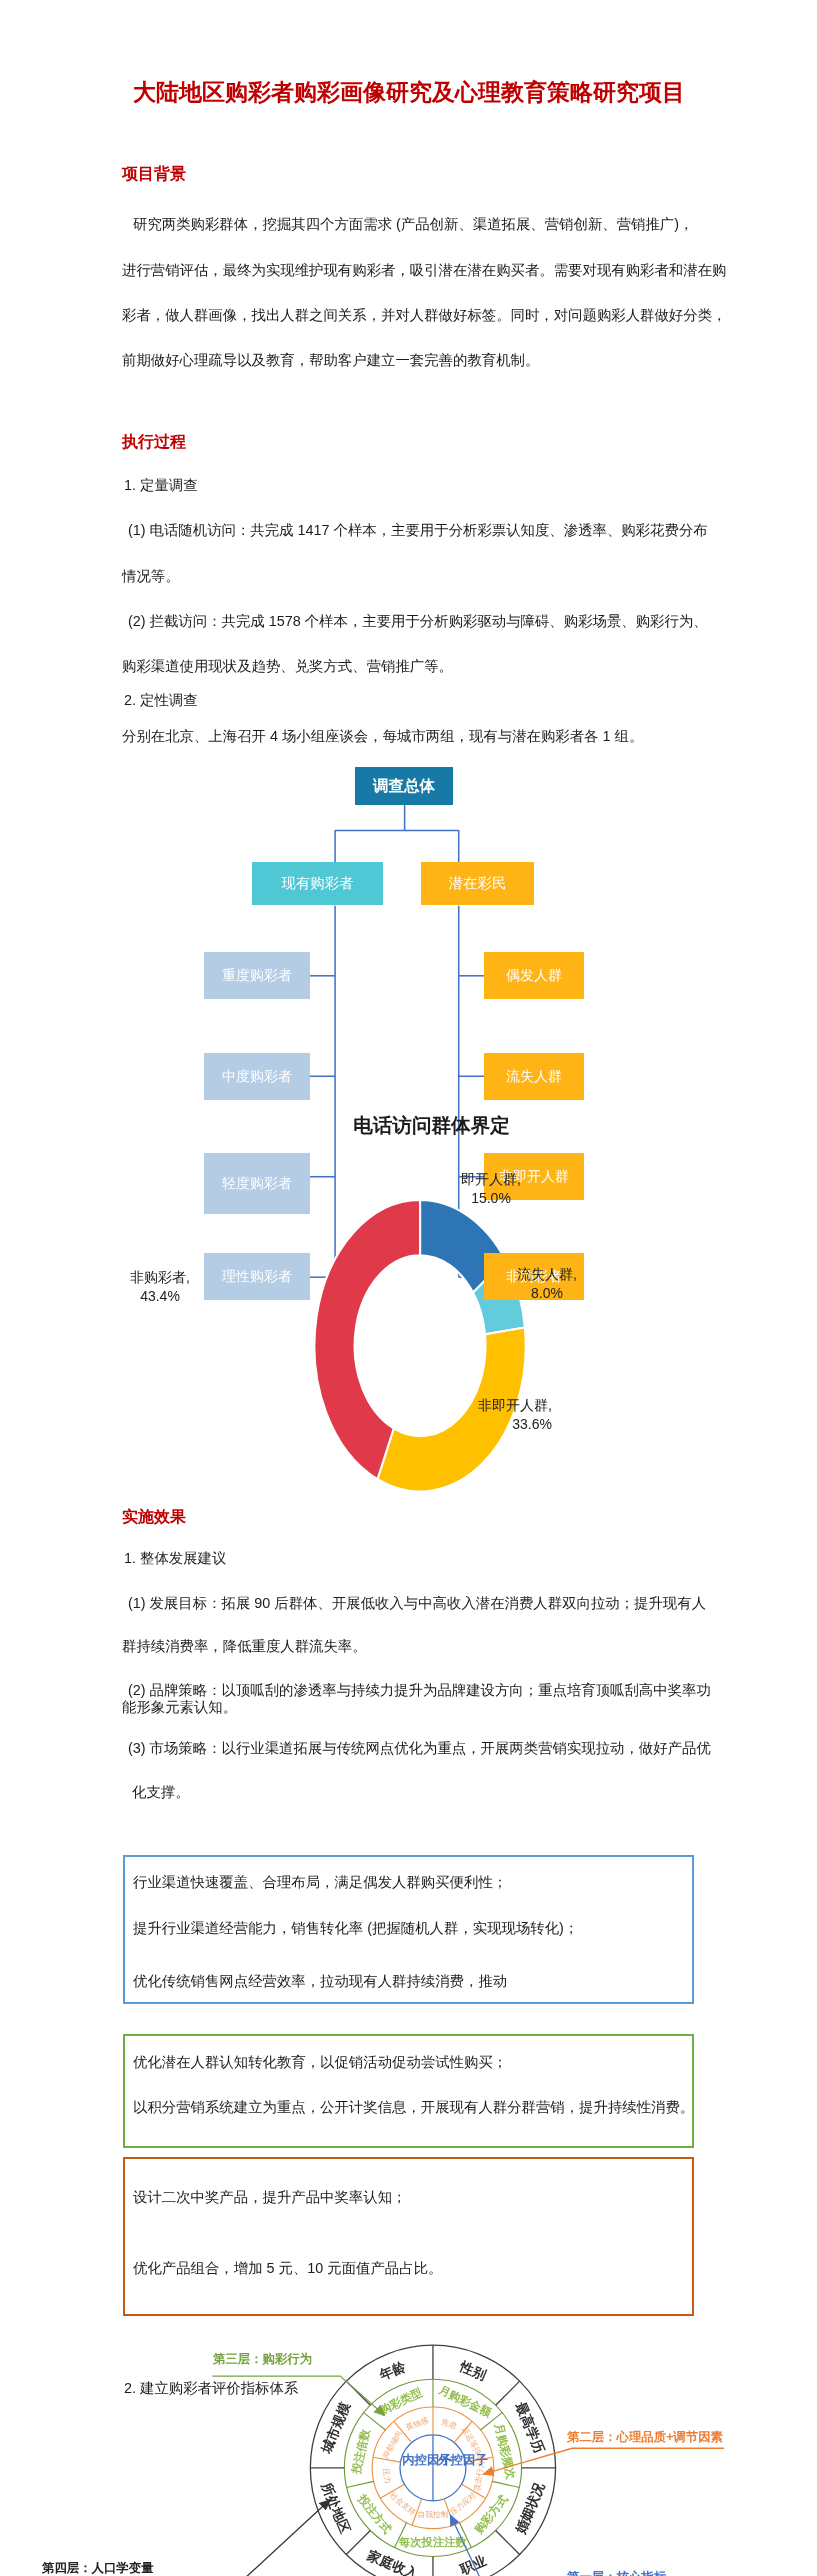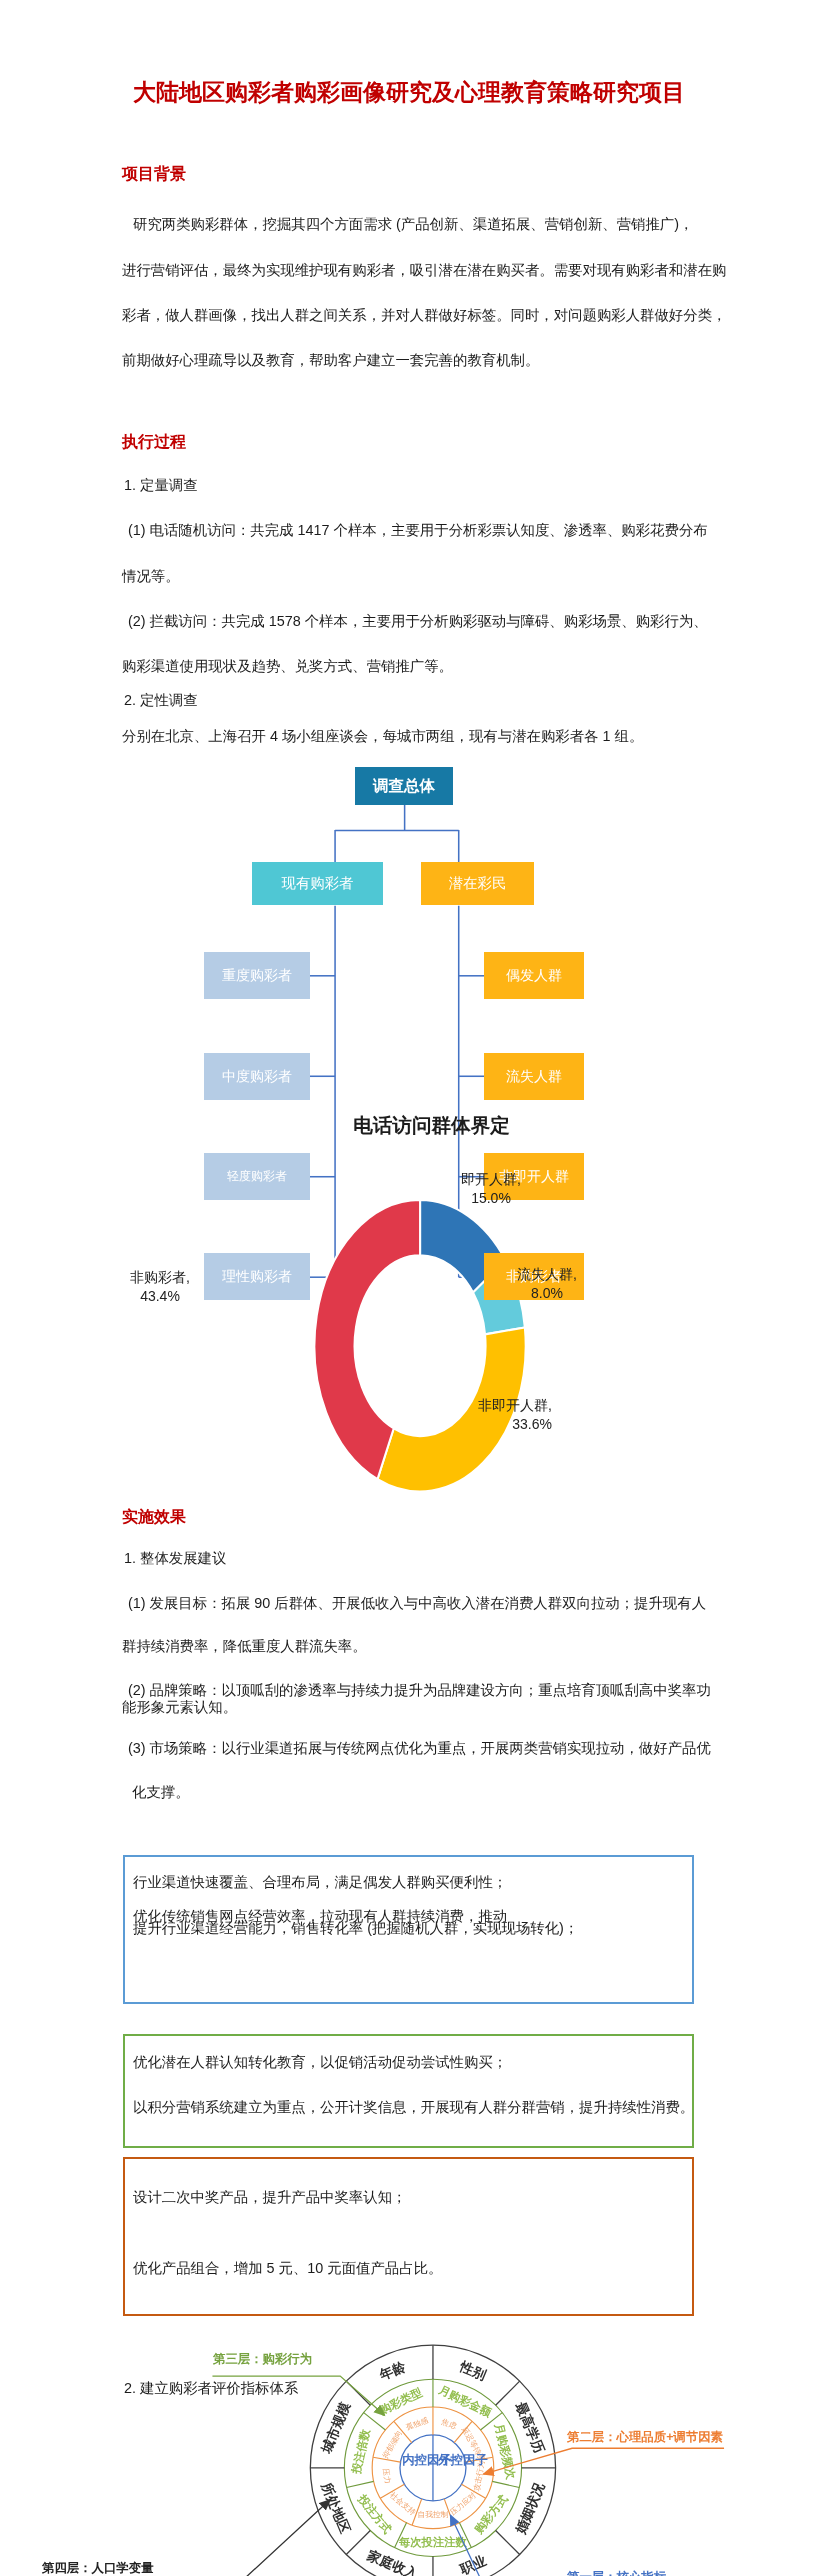--- a/index.html
+++ b/index.html
@@ -144,42 +144,42 @@
   <div class="line" style="left:128px;top:613px;">(2) 拦截访问：共完成 1578 个样本，主要用于分析购彩驱动与障碍、购彩场景、购彩行为、</div>
   <div class="line" style="left:122px;top:658px;">购彩渠道使用现状及趋势、兑奖方式、营销推广等。</div>
   <div class="line" style="left:124px;top:692px;">2. 定性调查</div>
   <div class="line" style="left:122px;top:728px;">分别在北京、上海召开 4 场小组座谈会，每城市两组，现有与潜在购彩者各 1 组。</div>
 
   <div class="obox" style="left:355px;top:767px;width:98px;height:38px;background:#1779A5;font-size:15.5px;font-weight:bold;">调查总体</div>
   <div class="obox" style="left:252px;top:862px;width:131px;height:43px;background:#4FC7D4;font-size:14.4px;">现有购彩者</div>
   <div class="obox" style="left:421px;top:862px;width:113px;height:43px;background:#FEB415;font-size:14.4px;">潜在彩民</div>
   <div class="obox" style="left:204px;top:952px;width:106px;height:47px;background:#B5CCE5;font-size:14px;">重度购彩者</div>
   <div class="obox" style="left:204px;top:1053px;width:106px;height:47px;background:#B5CCE5;font-size:14px;">中度购彩者</div>
-  <div class="obox" style="left:204px;top:1153px;width:106px;height:47px;background:#B5CCE5;font-size:12px;">轻度购彩者</div>
+  <div class="obox" style="left:204px;top:1153px;width:106px;height:61px;background:#B5CCE5;font-size:14px;">轻度购彩者</div>
   <div class="obox" style="left:204px;top:1253px;width:106px;height:47px;background:#B5CCE5;font-size:14px;">理性购彩者</div>
   <div class="obox" style="left:484px;top:952px;width:100px;height:47px;background:#FEB415;font-size:14px;">偶发人群</div>
   <div class="obox" style="left:484px;top:1053px;width:100px;height:47px;background:#FEB415;font-size:14px;">流失人群</div>
   <div class="obox" style="left:484px;top:1153px;width:100px;height:47px;background:#FEB415;font-size:14px;">非即开人群</div>
   <div class="obox" style="left:484px;top:1253px;width:100px;height:47px;background:#FEB415;font-size:14px;">非购彩者</div>
 
   <div class="chart-title" style="top:1112px;margin-left:40px;">电话访问群体界定</div>
 
   <div class="h2" style="left:122px;top:1507px;">实施效果</div>
   <div class="line" style="left:124px;top:1550px;">1. 整体发展建议</div>
   <div class="line" style="left:128px;top:1595px;">(1) 发展目标：拓展 90 后群体、开展低收入与中高收入潜在消费人群双向拉动；提升现有人</div>
   <div class="line" style="left:122px;top:1638px;">群持续消费率，降低重度人群流失率。</div>
   <div class="line" style="left:128px;top:1682px;">(2) 品牌策略：以顶呱刮的渗透率与持续力提升为品牌建设方向；重点培育顶呱刮高中奖率功</div>
   <div class="line" style="left:122px;top:1699px;">能形象元素认知。</div>
   <div class="line" style="left:128px;top:1740px;">(3) 市场策略：以行业渠道拓展与传统网点优化为重点，开展两类营销实现拉动，做好产品优</div>
   <div class="line" style="left:122px;top:1784px;margin-left:10px;">化支撑。</div>
 
   <div class="tbox" style="top:1855px;height:145px;border:2.1px solid #5B9BD5;"></div>
   <div class="line" style="left:133px;top:1874px;">行业渠道快速覆盖、合理布局，满足偶发人群购买便利性；</div>
   <div class="line" style="left:133px;top:1920px;">提升行业渠道经营能力，销售转化率 (把握随机人群，实现现场转化)；</div>
-  <div class="line" style="left:133px;top:1908px;">优化传统销售网点经营效率，拉动现有人群持续消费，推动</div>
+  <div class="line" style="left:133px;top:1973px;">优化传统销售网点经营效率，拉动现有人群持续消费，推动</div>
 
   <div class="tbox" style="top:2034px;height:110px;border:2.1px solid #70AD47;"></div>
   <div class="line" style="left:133px;top:2054px;">优化潜在人群认知转化教育，以促销活动促动尝试性购买；</div>
   <div class="line" style="left:133px;top:2099px;">以积分营销系统建立为重点，公开计奖信息，开展现有人群分群营销，提升持续性消费。</div>
 
   <div class="tbox" style="top:2157px;height:155px;border:2.1px solid #C55A11;"></div>
   <div class="line" style="left:133px;top:2189px;">设计二次中奖产品，提升产品中奖率认知；</div>
   <div class="line" style="left:133px;top:2260px;">优化产品组合，增加 5 元、10 元面值产品占比。</div>
 
   <div class="line" style="left:124px;top:2380px;">2. 建立购彩者评价指标体系</div>

